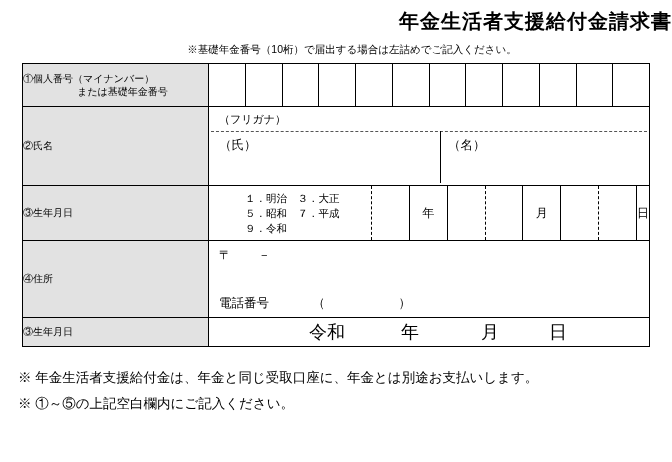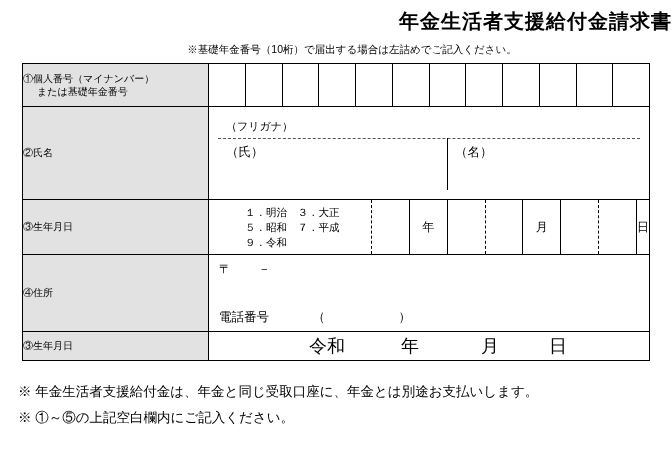--- a/index.html
+++ b/index.html
@@ -51,20 +51,21 @@
   .labelcell {
     background: #e2e2e2;
     font-size: 10px;
     padding: 4px 6px;
     line-height: 1.35;
     vertical-align: middle;
   }
   .lbl-indent {
     display: block;
     padding-left: 14px;
+    text-align: center;
   }
 
   
   .mn-row td.num {
     height: 19px;
   }
 
   
   .boxstrip {
     display: flex;
@@ -237,21 +238,21 @@
             <div class="cell"></div>
             <div class="cell"></div>
           </div>
         </td>
       </tr>
 
       <tr>
         <td class="labelcell" style="width:185px;">
           <span>②氏名</span>
         </td>
-        <td style="padding:9px;">
+        <td style="padding:2px;">
           <div class="name-inner">
             <div class="furigana">（フリガナ）</div>
             <div class="hr-dash"></div>
             <div class="vline-mid"></div>
             <div class="shi">（氏）</div>
             <div class="mei">（名）</div>
           </div>
         </td>
       </tr>
 

